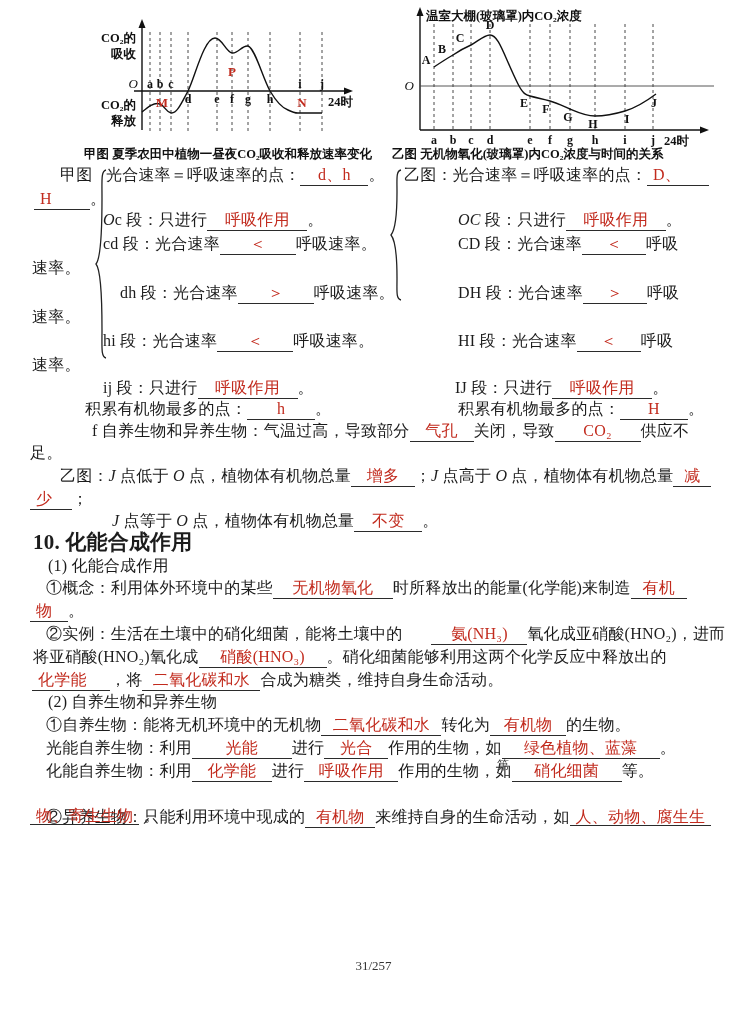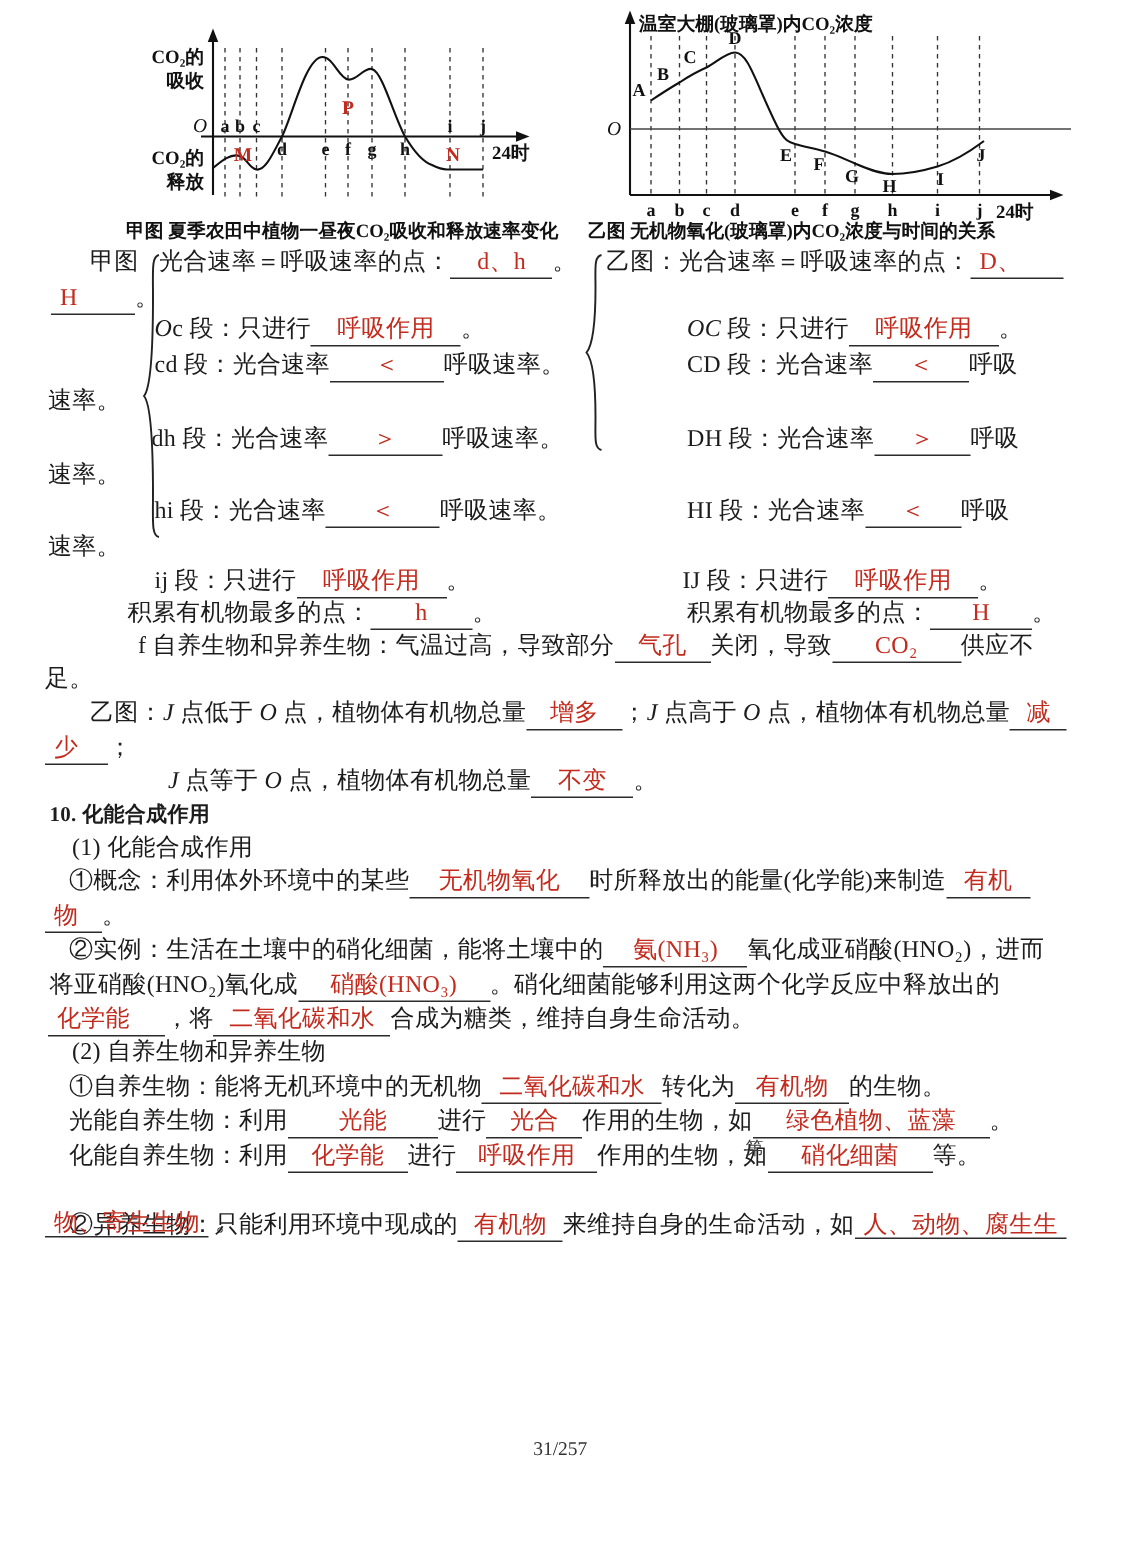--- a/index.html
+++ b/index.html
@@ -12,21 +12,21 @@
     width:747px;height:1031px;background:#ffffff;position:relative;
     font-family:"Liberation Serif","DejaVu Serif",serif;color:var(--ink);
     overflow:hidden;
   }
   .abs{position:absolute;}
   .tl{
     position:absolute;font-size:16px;line-height:21px;white-space:nowrap;
     letter-spacing:0.2px;
   }
   .seg-n{}
-  .seg-b{font-weight:700;font-size:14px;}
+  .seg-b{font-weight:700;font-size:21px;}
   .seg-i{font-style:italic;}
   .seg-a{
     color:var(--red);
     border-bottom:1.6px solid var(--line);
     padding:0 6px;
   }
   .blk{display:inline-block;text-align:center;}
   .caption{
     position:absolute;font-weight:700;font-size:12.5px;white-space:nowrap;
     color:#111;
@@ -162,40 +162,40 @@
 <div id="body-lines">
     <div class="tl" style="left: 60px; top: 164px;"><span class="seg-n">甲图</span></div>
     <div class="tl" style="left: 106px; top: 164px;"><span class="seg-n">光合速率＝呼吸速率的点：</span><span class="seg-a blk" style="min-width: 56px;">d、h</span><span class="seg-n">。</span></div>
     <div class="tl" style="left: 404px; top: 164px;"><span class="seg-n">乙图：光合速率＝呼吸速率的点：</span><span class="seg-a blk" style="min-width: 50px; text-align: left;">D、</span></div>
     <div class="tl" style="left: 34px; top: 188px;"><span class="seg-a blk" style="min-width: 44px; text-align: left;">H</span><span class="seg-n">。</span></div>
     <div class="tl" style="left: 103px; top: 209px;"><span class="seg-i">O</span><span class="seg-n">c 段：只进行</span><span class="seg-a blk" style="min-width: 88px;">呼吸作用</span><span class="seg-n">。</span></div>
     <div class="tl" style="left: 458px; top: 209px;"><span class="seg-i">OC</span><span class="seg-n"> 段：只进行</span><span class="seg-a blk" style="min-width: 88px;">呼吸作用</span><span class="seg-n">。</span></div>
     <div class="tl" style="left: 103px; top: 233px;"><span class="seg-n">cd 段：光合速率</span><span class="seg-a blk" style="min-width: 64px;">＜</span><span class="seg-n">呼吸速率。</span></div>
     <div class="tl" style="left: 458px; top: 233px;"><span class="seg-n">CD 段：光合速率</span><span class="seg-a blk" style="min-width: 52px;">＜</span><span class="seg-n">呼吸</span></div>
     <div class="tl" style="left: 32px; top: 257px;"><span class="seg-n">速率。</span></div>
-    <div class="tl" style="left: 101px; top: 282px; font-family: Liberation Serif, serif;"><span class="seg-n">dh 段：光合速率</span><span class="seg-a blk" style="min-width: 64px;">＞</span><span class="seg-n">呼吸速率。</span></div>
+    <div class="tl" style="left: 120px; top: 282px; font-family: Liberation Serif, serif;"><span class="seg-n">dh 段：光合速率</span><span class="seg-a blk" style="min-width: 64px;">＞</span><span class="seg-n">呼吸速率。</span></div>
     <div class="tl" style="left: 458px; top: 282px;"><span class="seg-n">DH 段：光合速率</span><span class="seg-a blk" style="min-width: 52px;">＞</span><span class="seg-n">呼吸</span></div>
     <div class="tl" style="left: 32px; top: 306px;"><span class="seg-n">速率。</span></div>
     <div class="tl" style="left: 103px; top: 330px;"><span class="seg-n">hi 段：光合速率</span><span class="seg-a blk" style="min-width: 64px;">＜</span><span class="seg-n">呼吸速率。</span></div>
     <div class="tl" style="left: 458px; top: 330px;"><span class="seg-n">HI 段：光合速率</span><span class="seg-a blk" style="min-width: 52px;">＜</span><span class="seg-n">呼吸</span></div>
     <div class="tl" style="left: 32px; top: 354px;"><span class="seg-n">速率。</span></div>
     <div class="tl" style="left: 103px; top: 377px;"><span class="seg-n">ij 段：只进行</span><span class="seg-a blk" style="min-width: 88px;">呼吸作用</span><span class="seg-n">。</span></div>
     <div class="tl" style="left: 455px; top: 377px;"><span class="seg-n">IJ 段：只进行</span><span class="seg-a blk" style="min-width: 88px;">呼吸作用</span><span class="seg-n">。</span></div>
     <div class="tl" style="left: 85px; top: 398px;"><span class="seg-n">积累有机物最多的点：</span><span class="seg-a blk" style="min-width: 56px;">h</span><span class="seg-n">。</span></div>
     <div class="tl" style="left: 458px; top: 398px;"><span class="seg-n">积累有机物最多的点：</span><span class="seg-a blk" style="min-width: 56px;">H</span><span class="seg-n">。</span></div>
     <div class="tl" style="left: 92px; top: 420px;"><span class="seg-n">f 自养生物和异养生物：气温过高，导致部分</span><span class="seg-a blk" style="min-width: 52px;">气孔</span><span class="seg-n">关闭，导致</span><span class="seg-a blk" style="min-width: 74px;">CO₂</span><span class="seg-n">供应不</span></div>
     <div class="tl" style="left: 30px; top: 442px;"><span class="seg-n">足。</span></div>
     <div class="tl" style="left: 60px; top: 465px;"><span class="seg-n">乙图：</span><span class="seg-i">J</span><span class="seg-n"> 点低于 </span><span class="seg-i">O</span><span class="seg-n"> 点，植物体有机物总量</span><span class="seg-a blk" style="min-width: 52px;">增多</span><span class="seg-n">；</span><span class="seg-i">J</span><span class="seg-n"> 点高于 </span><span class="seg-i">O</span><span class="seg-n"> 点，植物体有机物总量</span><span class="seg-a blk" style="min-width: 26px;">减</span></div>
     <div class="tl" style="left: 30px; top: 488px;"><span class="seg-a blk" style="min-width: 30px; text-align: left;">少</span><span class="seg-n">；</span></div>
     <div class="tl" style="left: 112px; top: 510px; font-family: Liberation Serif, serif;"><span class="seg-i">J</span><span class="seg-n"> 点等于 </span><span class="seg-i">O</span><span class="seg-n"> 点，植物体有机物总量</span><span class="seg-a blk" style="min-width: 56px;">不变</span><span class="seg-n">。</span></div>
     <div class="tl" style="left: 33px; top: 532px;"><span class="seg-b">10. 化能合成作用</span></div>
     <div class="tl" style="left: 48px; top: 555px;"><span class="seg-n">(1) 化能合成作用</span></div>
     <div class="tl" style="left: 46px; top: 577px;"><span class="seg-n">①概念：利用体外环境中的某些</span><span class="seg-a blk" style="min-width: 108px;">无机物氧化</span><span class="seg-n">时所释放出的能量(化学能)来制造</span><span class="seg-a blk" style="min-width: 44px;">有机</span></div>
     <div class="tl" style="left: 30px; top: 600px;"><span class="seg-a blk" style="min-width: 26px; text-align: left;">物</span><span class="seg-n">。</span></div>
-    <div class="tl" style="left: 46px; top: 623px;"><span class="seg-n">②实例：生活在土壤中的硝化细菌，能将土壤中的</span><span class="seg-a blk" style="min-width: 84px;">氨(NH₃)</span><span class="seg-n">氧化成亚硝酸(HNO₂)，进而</span></div>
+    <div class="tl" style="left: 46px; top: 623px;"><span class="seg-n">②实例：生活在土壤中的硝化细菌，能将土壤中的</span><span class="seg-a blk" style="min-width: 84px; margin-left: 29px;">氨(NH₃)</span><span class="seg-n">氧化成亚硝酸(HNO₂)，进而</span></div>
     <div class="tl" style="left: 33px; top: 646px;"><span class="seg-n">将亚硝酸(HNO₂)氧化成</span><span class="seg-a blk" style="min-width: 116px;">硝酸(HNO₃)</span><span class="seg-n">。硝化细菌能够利用这两个化学反应中释放出的</span></div>
     <div class="tl" style="left: 32px; top: 669px;"><span class="seg-a blk" style="min-width: 66px; text-align: left;">化学能</span><span class="seg-n">，将</span><span class="seg-a blk" style="min-width: 106px;">二氧化碳和水</span><span class="seg-n">合成为糖类，维持自身生命活动。</span></div>
     <div class="tl" style="left: 48px; top: 691px;"><span class="seg-n">(2) 自养生物和异养生物</span></div>
     <div class="tl" style="left: 46px; top: 714px;"><span class="seg-n">①自养生物：能将无机环境中的无机物</span><span class="seg-a blk" style="min-width: 108px;">二氧化碳和水</span><span class="seg-n">转化为</span><span class="seg-a blk" style="min-width: 64px;">有机物</span><span class="seg-n">的生物。</span></div>
     <div class="tl" style="left: 46px; top: 737px;"><span class="seg-n">光能自养生物：利用</span><span class="seg-a blk" style="min-width: 88px;">光能</span><span class="seg-n">进行</span><span class="seg-a blk" style="min-width: 52px;">光合</span><span class="seg-n">作用的生物，如</span><span class="seg-a blk" style="min-width: 146px;">绿色植物、蓝藻</span><span class="seg-n">。</span></div>
     <div class="tl" style="left: 46px; top: 760px;"><span class="seg-n">化能自养生物：利用</span><span class="seg-a blk" style="min-width: 68px;">化学能</span><span class="seg-n">进行</span><span class="seg-a blk" style="min-width: 82px;">呼吸作用</span><span class="seg-n">作用的生物，如</span><span class="seg-a blk" style="min-width: 98px; font-family: Liberation Serif, serif;">硝化细菌</span><span class="seg-n">等。</span></div>
     <div class="tl" style="left: 46px; top: 782px; margin-top: 24px;"><span class="seg-n">②异养生物：只能利用环境中现成的</span><span class="seg-a blk" style="min-width: 58px;">有机物</span><span class="seg-n">来维持自身的生命活动，如</span><span class="seg-a">人、动物、腐生生</span></div>
     <div class="tl" style="left: 30px; top: 805px;"><span class="seg-a">物、寄生生物</span><span class="seg-n"> 。</span></div>
   </div>
 

